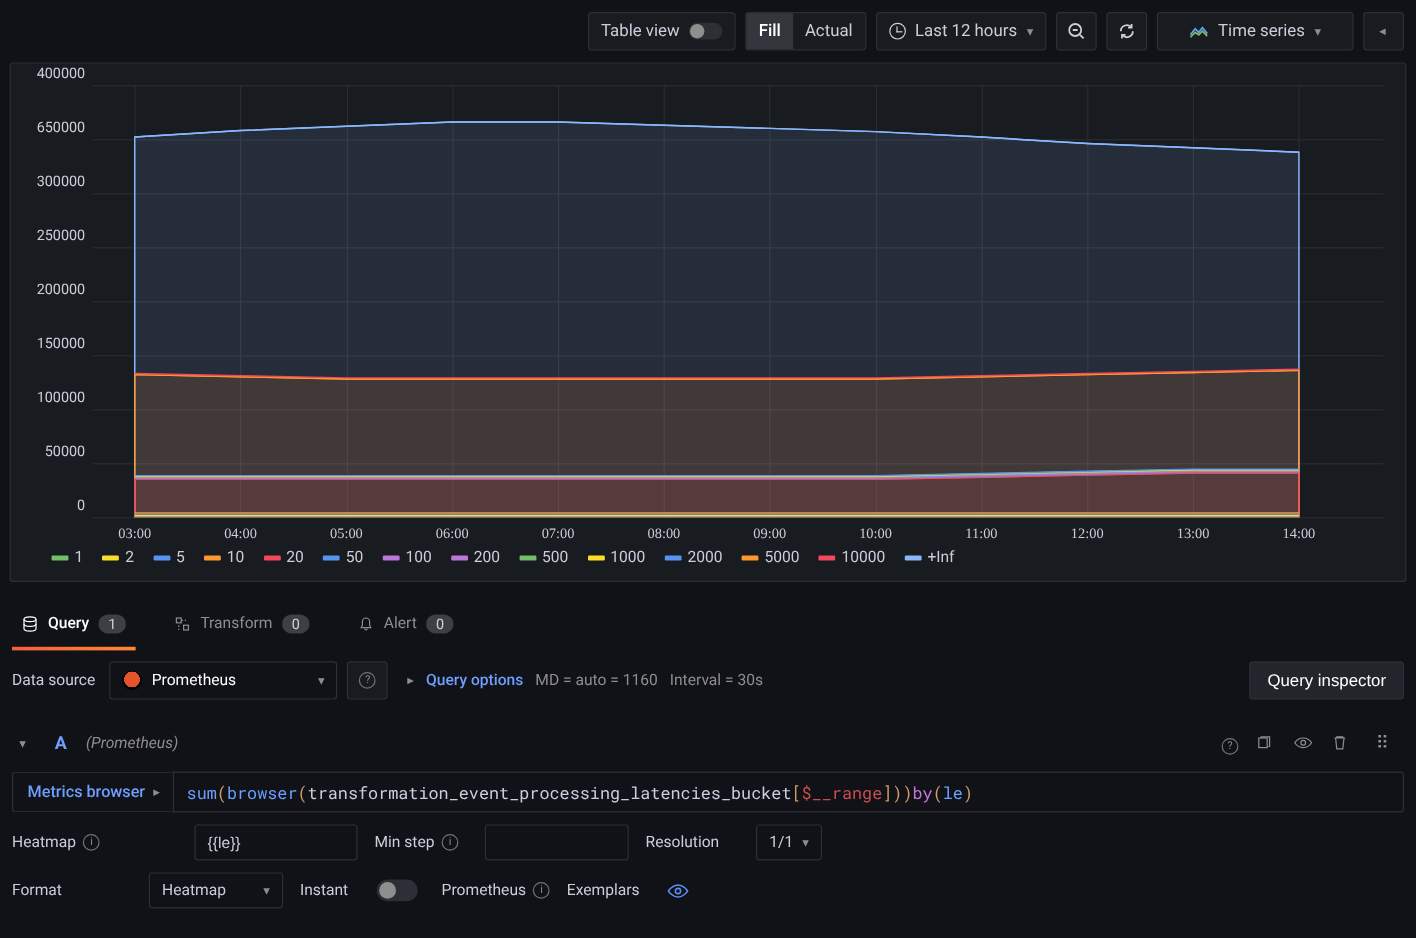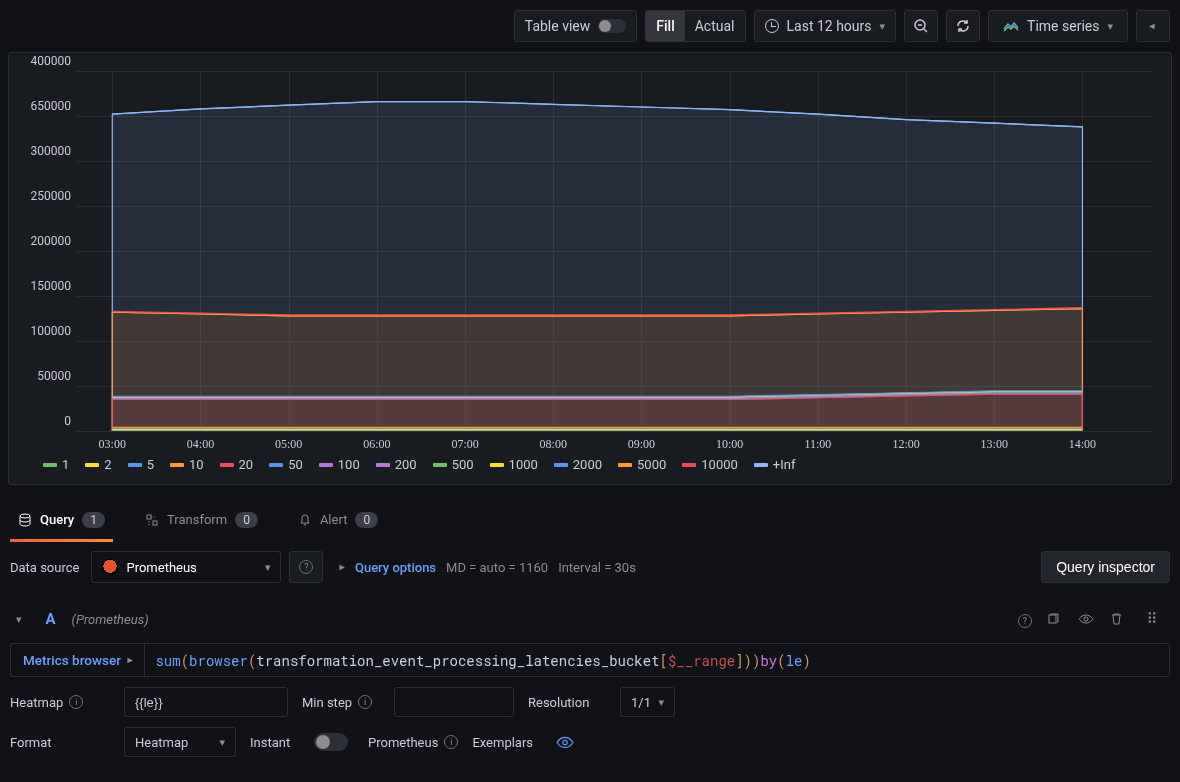--- a/index.html
+++ b/index.html
@@ -124,21 +124,21 @@
   .tok-id{color:#c8d0df;}
   .tok-br{color:#d19a66;}
   .tok-var{color:#c94f4f;}
   .tok-kw{color:#c678dd;}
   
   .opt-row{display:flex;align-items:center;gap:14px;margin-top:10px;}
   .opt-label{display:inline-flex;align-items:center;gap:6px;min-width:100px;color:#ccccdc;font-size:13px;}
   .opt-label.wide{min-width:78px;}
   .info-circle{width:14px;height:14px;border:1px solid #6f7279;border-radius:50%;display:inline-flex;align-items:center;justify-content:center;font-size:9px;color:#8e8e8e;}
   .txt-input{border:1px solid #2d2f36;background:#111217;height:30px;padding:0 10px;color:#ccccdc;border-radius:3px;font-size:13px;}
-  .w170{width:164px;} .w120{width:120px;} .w55{width:55px;}
+  .w170{width:136px;margin-left:38px;} .w120{width:120px;} .w55{width:55px;}
   .sel{display:inline-flex;align-items:center;justify-content:space-between;}
   .toggle{width:34px;height:18px;border-radius:10px;background:#2d2f36;position:relative;}
   .toggle::after{content:'';position:absolute;width:14px;height:14px;border-radius:50%;background:#8e8e8e;top:2px;left:2px;}
   .eye{color:#5a8dee;}
   svg{display:block;}
 </style>
 </head>
 <body>
 
 <div class="toolbar">
@@ -165,21 +165,21 @@
         <line x1="11" y1="11" x2="14" y2="14" stroke="#ccccdc" stroke-width="1.5"></line>
         <line x1="5" y1="7" x2="9" y2="7" stroke="#ccccdc" stroke-width="1.5"></line>
       </svg>
   </div>
   <div class="icon-btn">
     <svg width="16" height="16" viewBox="0 0 16 16">
         <path d="M3 8a5 5 0 0 1 9-3M13 8a5 5 0 0 1-9 3" stroke="#ccccdc" stroke-width="1.5" fill="none"></path>
         <path d="M12 2v3h-3M4 14v-3h3" stroke="#ccccdc" stroke-width="1.5" fill="none"></path>
       </svg>
   </div>
-  <div class="tb-group" style="padding:0 14px; gap:8px;">
+  <div class="tb-group" style="padding:0 26px; gap:8px;">
     <svg width="16" height="12" viewBox="0 0 16 12">
         <path d="M1 9l4-5 3 3 3-4 4 5" stroke="#5aa9e6" stroke-width="1.5" fill="none"></path>
         <path d="M1 11l4-4 3 2 3-3 4 4" stroke="#7eb26d" stroke-width="1.5" fill="none"></path>
       </svg>
     <span class="tb-text">Time series</span>
     <span class="chevron">▾</span>
   </div>
   <div class="icon-btn">
     <span class="chevron" style="transform:rotate(90deg);display:inline-block;">▾</span>
   </div>

